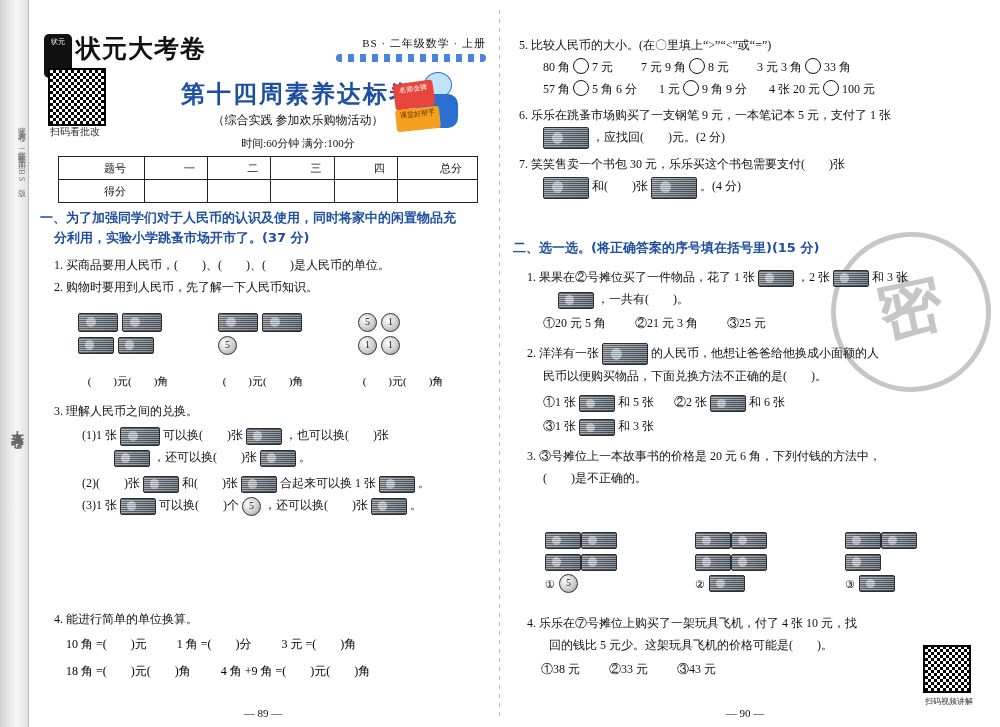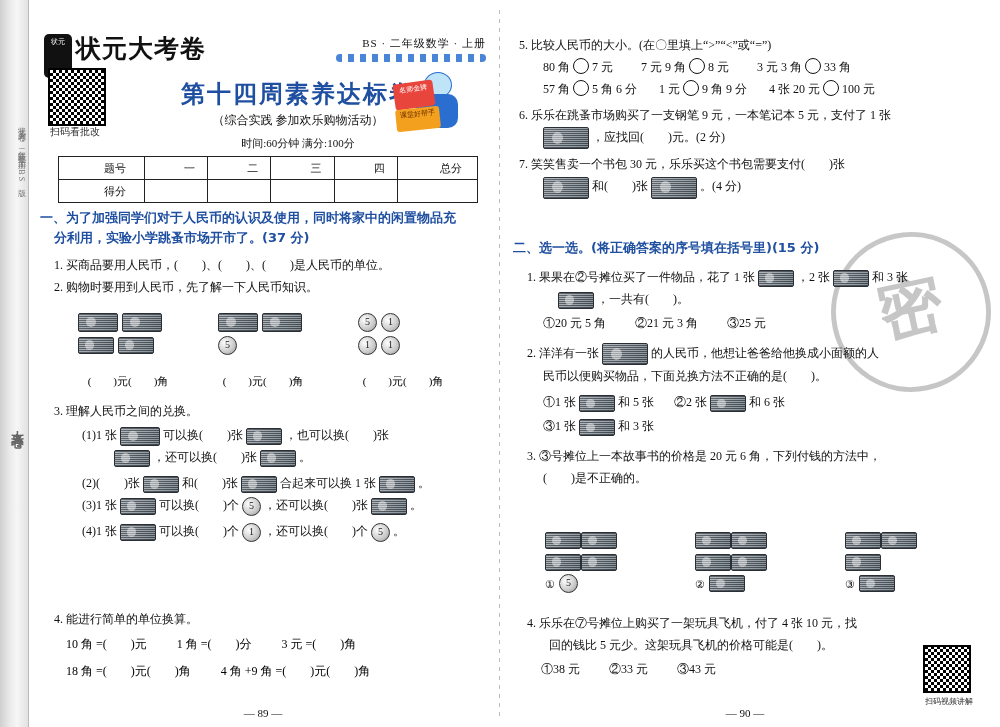--- a/index.html
+++ b/index.html
@@ -268,29 +268,20 @@
       <div class="q" style="margin-left:28px;">
         <span>(3)1 张</span>
         <span class="note n3"></span>
         <span>可以换(　　)个</span>
         <span class="coin">5</span>
         <span>，还可以换(　　)张</span>
         <span class="note n3"></span>
         <span>。</span>
       </div>
 
-      <div class="q" style="margin-left:28px;margin-top:4px;">
-        <span>(4)1 张</span>
-        <span class="note n3"></span>
-        <span>可以换(　　)个</span>
-        <span class="coin">1</span>
-        <span>，还可以换(　　)个</span>
-        <span class="coin">5</span>
-        <span>。</span>
-      </div>
     </div>
 
     <div style="position:absolute;left:26px;top:608px;width:450px;">
       <div class="q">4. 能进行简单的单位换算。</div>
       <div style="margin-left:12px;margin-top:4px;">
         <span class="opt">10 角 =(　　)元</span>
         <span class="opt">1 角 =(　　)分</span>
         <span class="opt">3 元 =(　　)角</span>
       </div>
       <div style="margin-left:12px;margin-top:8px;">

